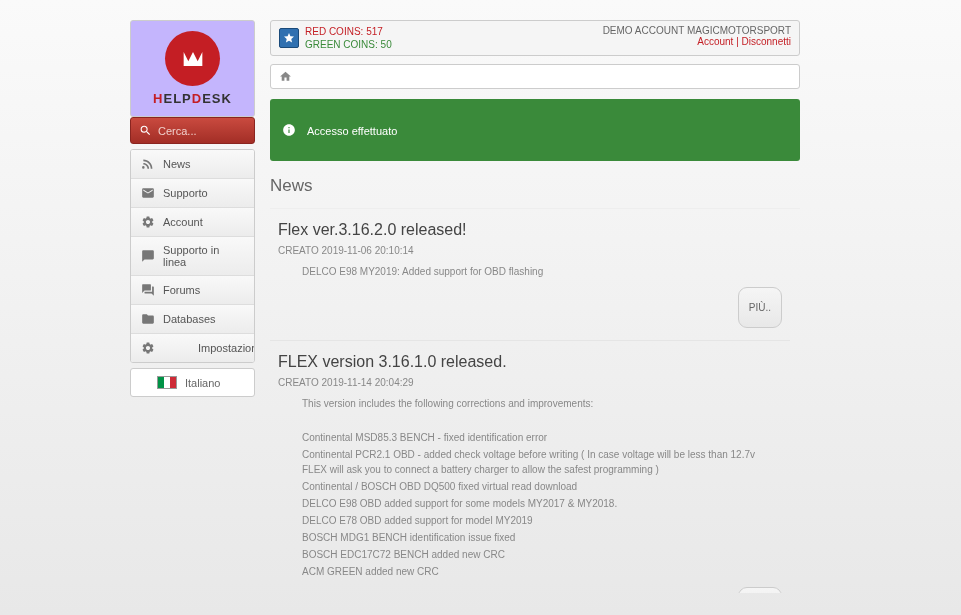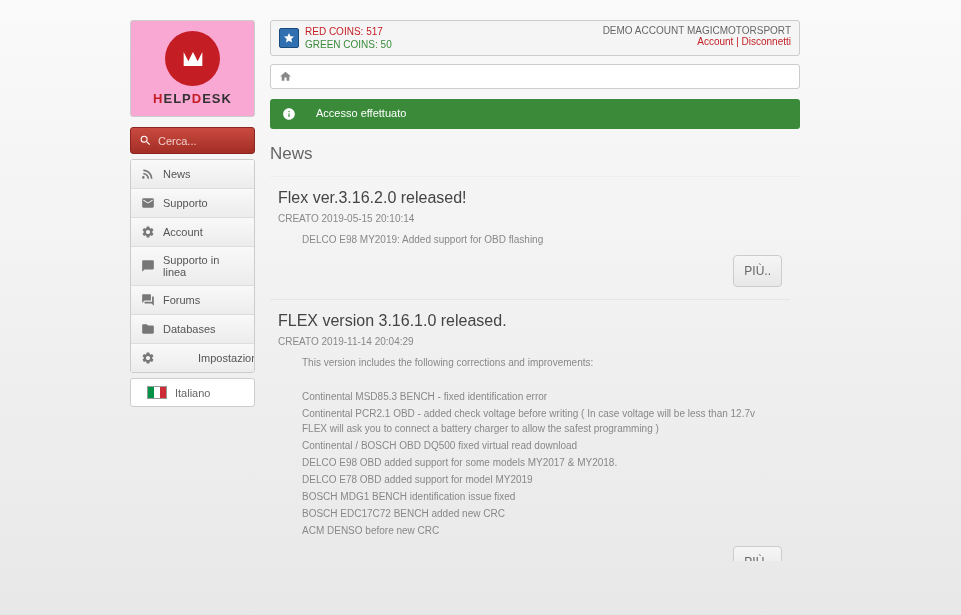--- a/index.html
+++ b/index.html
@@ -13,26 +13,26 @@
     .container {
       display: flex;
       padding: 20px 20px 20px 130px;
       gap: 15px;
     }
     .sidebar {
       width: 125px;
       flex-shrink: 0;
     }
     .logo-box {
-      background: #f9a8d4;
+      background: #c4b5fd;
       border: 1px solid #ccc;
       border-radius: 3px;
       padding: 10px;
       text-align: center;
-      margin-bottom: 10px;
+      margin-bottom: 0;
     }
     .logo-circle {
       width: 55px;
       height: 55px;
       background: #c41e24;
       border-radius: 50%;
       margin: 0 auto 5px;
       display: flex;
       align-items: center;
       justify-content: center;
@@ -82,21 +82,21 @@
       font-size: 11px;
       color: #555;
     }
     .nav-item:last-child { border-bottom: none; gap: 43px; }
     .nav-item svg { fill: #777; flex-shrink: 0; }
     .lang-box {
       margin-top: 5px;
       background: #fff;
       border: 1px solid #ccc;
       border-radius: 3px;
-      padding: 7px 16px;
+      padding: 7px 26px;
       display: flex;
       align-items: center;
       gap: 8px;
       cursor: pointer;
       font-size: 11px;
     }
     .flag-it {
       width: 20px;
       height: 13px;
       display: flex;
@@ -148,26 +148,26 @@
       border-radius: 3px;
       padding: 5px 8px;
       margin-bottom: 10px;
       display: flex;
       align-items: center;
     }
     .breadcrumb svg { fill: #888; }
     .alert {
       background: #3a8a3a;
       color: #fff;
-      padding: 8px 12px;
+      padding: 24px 12px;
       border-radius: 3px;
       margin-bottom: 15px;
       display: flex;
-      align-items: flex-start;
-      gap: 20px;
+      align-items: flex-end;
+      gap: 11px;
       font-size: 11px;
     }
     .alert svg { fill: #fff; }
     .page-title {
       font-size: 17px;
       color: #666;
       font-weight: normal;
       margin-bottom: 12px;
     }
     .news-container {
@@ -200,23 +200,23 @@
       line-height: 1.5;
     }
     .news-body div { margin-bottom: 2px; margin-left: 24px; }
     .news-more {
       text-align: right;
       margin-top: 8px;
     }
     .more-btn {
       background: linear-gradient(to bottom, #f5f5f5, #e8e8e8);
       border: 1px solid #ccc;
-      border-radius: 4px;
-      padding: 8px 10px;
-      font-size: 12px;
+      border-radius: 9px;
+      padding: 14px 10px;
+      font-size: 10px;
       color: #666;
       cursor: pointer;
     }
   </style>
 </head>
 <body>
 
 <div class="container">
   <div class="sidebar">
     <div class="logo-box">
@@ -322,38 +322,38 @@
         </svg>
       <span>Accesso effettuato</span>
     </div>
 
     <h2 class="page-title">News</h2>
 
     <div class="news-container" id="news-list">
 
     <div class="news-item">
           <div class="news-title">Flex ver.3.16.2.0 released!</div>
-          <div class="news-date">CREATO 2019-05-15 20:10:14</div>
+          <div class="news-date">CREATO 2019-11-06 20:10:14</div>
           <div class="news-body">
             <div>DELCO E98 MY2019: Added support for OBD flashing</div>
           </div>
           <div class="news-more"><button class="more-btn">PIÙ..</button></div>
         </div>
         <div class="news-item">
           <div class="news-title">FLEX version 3.16.1.0 released.</div>
           <div class="news-date">CREATO 2019-11-14 20:04:29</div>
           <div class="news-body">
             <div>This version includes the following corrections and improvements:</div>
             <div>&nbsp;</div>
             <div>Continental MSD85.3 BENCH - fixed identification error</div>
             <div>Continental PCR2.1 OBD - added check voltage before writing ( In case voltage will be less than 12.7v FLEX will ask you to connect a battery charger to allow the safest programming )</div>
             <div>Continental / BOSCH OBD DQ500 fixed virtual read download</div>
             <div>DELCO E98 OBD added support for some models MY2017 &amp; MY2018.</div>
             <div>DELCO E78 OBD added support for model MY2019</div>
             <div>BOSCH MDG1 BENCH identification issue fixed</div>
             <div>BOSCH EDC17C72 BENCH added new CRC</div>
-            <div>ACM DENSO before new CRC</div>
+            <div>ACM GREEN added new CRC</div>
           </div>
           <div class="news-more"><button class="more-btn">PIÙ..</button></div>
         </div>
       </div>
   </div>
 </div>
 
 </body></html>

